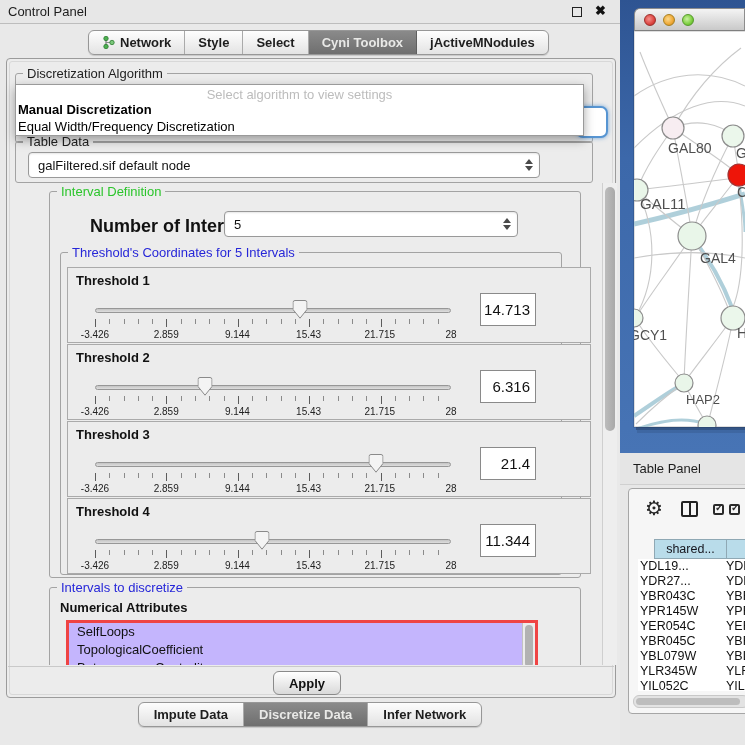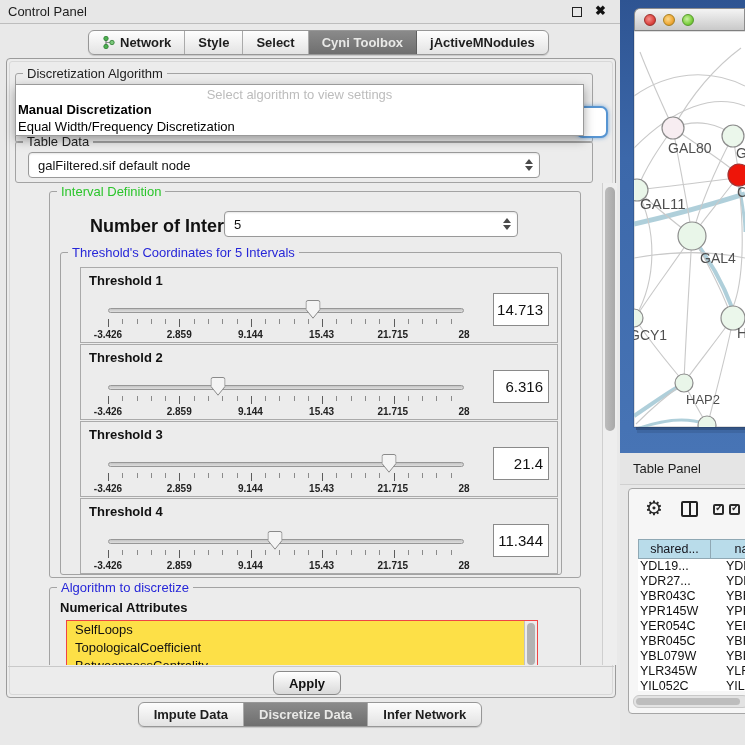--- a/index.html
+++ b/index.html
@@ -38,31 +38,31 @@
   .popup .ph { position:absolute; left:0; top:2px; width:100%; text-align:center; font-size:13px; color:#bcbcbc; }
   .popup .opt1 { position:absolute; left:2px; top:17px; font-size:13px; font-weight:bold; color:#000;text-align:right; }
   .popup .opt2 { position:absolute; left:2px; top:34px; font-size:13px; color:#000; }
 
   .focus-combo { position:absolute; left:560px; top:32px; width:32px; height:32px; background:#fff; border:2px solid #5795d2; border-radius:7px; box-shadow:0 0 4px rgba(87,149,210,.8); }
 
   .viewport { position:absolute; left:0; top:124px; width:596px; height:482px; overflow:hidden; }
   .vscroll-main { position:absolute; left:595px; top:124px; width:15px; height:482px; background:#eeeeee; border-left:1px solid #cfcfcf; }
   .vscroll-main .thumb { position:absolute; left:2px; top:4px; width:10px; height:244px; background:linear-gradient(90deg,#bcbcbc,#a9a9a9); border-radius:5px; }
 
-  .thpanel { position:absolute; left:6px; width:478px; height:76px; border:1px solid #aaa; background:#ececec;margin-left:13px; }
+  .thpanel { position:absolute; left:6px; width:524px; height:76px; border:1px solid #aaa; background:#ececec; }
   .thpanel .thlabel { position:absolute; left:8px; top:5px; font-size:13px; font-weight:bold; color:#111; }
   .slider { position:absolute; left:27px; top:34px; width:356px; height:40px; }
   .track { position:absolute; left:0; top:6px; width:356px; height:5px; border:1px solid #979797; border-radius:3px; background:linear-gradient(#c4c4c4,#dedede); }
   .handle { position:absolute; top:-2px; transform:translateX(-50%); width:15px; height:19px; }
   .ticks-minor { position:absolute; left:0; top:17px; width:calc(100% + 1px); height:5px; background:repeating-linear-gradient(to right,#8a8a8a 0,#8a8a8a 1px,transparent 1px,transparent 4%); }
   .ticks-major { position:absolute; left:0; top:17px; width:calc(100% + 1px); height:8px; background:repeating-linear-gradient(to right,#5c5c5c 0,#5c5c5c 1px,transparent 1px,transparent 20%); }
-  .tickl { position:absolute; top:27px; transform:translateX(-50%); font-size:10px; font-weight:bold; color:#222; white-space:nowrap; }
+  .tickl { position:absolute; top:27px; transform:translateX(-50%); font-size:10px; font-weight:normal; color:#222; white-space:nowrap; }
   .valbox { position:absolute; left:412px; top:25px; width:56px; height:33px; background:#fff; border:1px solid #8a8a8a; font-family:"Liberation Sans",sans-serif; font-size:15px; color:#111; text-align:right; padding-right:5px; }
 
-  .listbox { position:absolute; background:#fde047; border:1px solid #ef4444; }
+  .listbox { position:absolute; background:#c4b5fd; border:3px solid #ef4444; }
   .listbox .item { font-size:13px; color:#111; padding:1px 0 1px 8px; line-height:16px; white-space:nowrap; }
   .list-vscroll { position:absolute; right:0; top:0; width:13px; height:100%; background:#ececec; border-left:1px solid #c2c2c2; }
   .list-vscroll .thumb { position:absolute; left:2px; top:2px; width:8px; height:42px; background:#b2b2b2; border-radius:4px; }
 
   .apply-btn { position:absolute; left:266px; top:612px; width:68px; height:24px; background:linear-gradient(#ffffff,#d9d9d9); border:1px solid #8a8a8a; border-radius:6px; font-size:13px; font-weight:bold; color:#111; display:flex; align-items:center; justify-content:center; }
 
   .bottom-tabs { position:absolute; left:0; top:702px; width:620px; height:26px; display:flex; justify-content:center; }
   .bseg { display:flex; height:25px; border:1px solid #979797; border-radius:6px; overflow:hidden; background:linear-gradient(#fdfdfd,#e2e2e2); box-shadow:0 1px 1px rgba(0,0,0,.15); }
   .bseg .tab { display:flex; align-items:center; padding:0 15px; font-size:13px; font-weight:bold; color:#1d1d1d; border-right:1px solid #aaa; }
   .bseg .tab:last-child { border-right:none; }
@@ -83,21 +83,21 @@
   .tp-box { position:absolute; left:8px; top:3px; width:124px; height:226px; background:#f6f6f6; border:1px solid #a6a6a6; border-radius:4px; }
   .tp-toolbar { position:absolute; left:0; top:0; width:100%; height:44px; }
   .gear { position:absolute; left:16px; top:7px; font-size:20px; color:#262626; }
   .colicon { position:absolute; left:52px; top:12px; width:17px; height:16px; border:2px solid #222; border-radius:2px; }
   .colicon:after { content:""; position:absolute; left:50%; top:0; bottom:0; width:2px; background:#222; transform:translateX(-50%); }
   .cbx { position:absolute; top:15px; width:11px; height:11px; border:2px solid #2a2a2a; border-radius:2px; }
   .cbx:after { content:"\2713"; position:absolute; left:0px; top:-4px; font-size:10px; font-weight:bold; color:#2a2a2a; }
   .cbx1 { left:84px; } .cbx2 { left:100px; }
   .tp-header { position:absolute; left:9px; top:50px; height:20px; display:flex; }
   .tp-header .hc { background:#b9dcea; border:1px solid #8fa8b4; font-size:12.5px; color:#15151d; display:flex; align-items:center; justify-content:center; overflow:hidden; white-space:nowrap; }
-  .hc1 { width:73px; } .hc2 { width:62px; border-left:none !important; }
+  .hc1 { width:73px;margin-left:16px; } .hc2 { width:62px; border-left:none !important; }
   .tp-rows { position:absolute; left:9px; top:70px; width:140px; height:132px; background:#fff; overflow:hidden; }
   .trow { position:relative; height:15px; }
   .trow .c1 { position:absolute; left:2px; top:0; font-size:12.5px; color:#111; white-space:nowrap; }
   .trow .c2 { position:absolute; left:88px; top:0; font-size:12.5px; color:#111; white-space:nowrap; }
   .tp-hscroll { position:absolute; left:4px; top:206px; width:116px; height:13px; background:#e3e3e3; border:1px solid #c8c8c8; border-radius:6px; }
   .tp-hscroll .thumb { position:absolute; left:2px; top:2px; width:104px; height:7px; background:#bdbdbd; border-radius:4px; }
 </style>
 </head>
 <body>
 
@@ -247,21 +247,21 @@
                 <span class="tickl" style="left:80%;">21.715</span>
                 <span class="tickl" style="left:100%;">28</span>
               </div>
               <input class="valbox" value="11.344" style="">
             </div>
 
           </div>
         </div>
 
         <div class="groupbox" style="left:42px;top:404px;width:532px;height:110px;">
-          <span class="grouptitle gt-blue">Algorithm to discretize</span>
+          <span class="grouptitle gt-blue">Intervals to discretize</span>
           <span style="position:absolute;left:10px;top:12px;font-size:13px;font-weight:bold;color:#111;">Numerical Attributes</span>
           <div class="listbox" style="left:16px;top:32px;width:472px;height:76px;">
             <div class="item">SelfLoops</div>
             <div class="item">TopologicalCoefficient</div>
             <div class="item">BetweennessCentrality</div>
             <div class="list-vscroll">
                 <div class="thumb"></div>
               </div>
           </div>
         </div>

